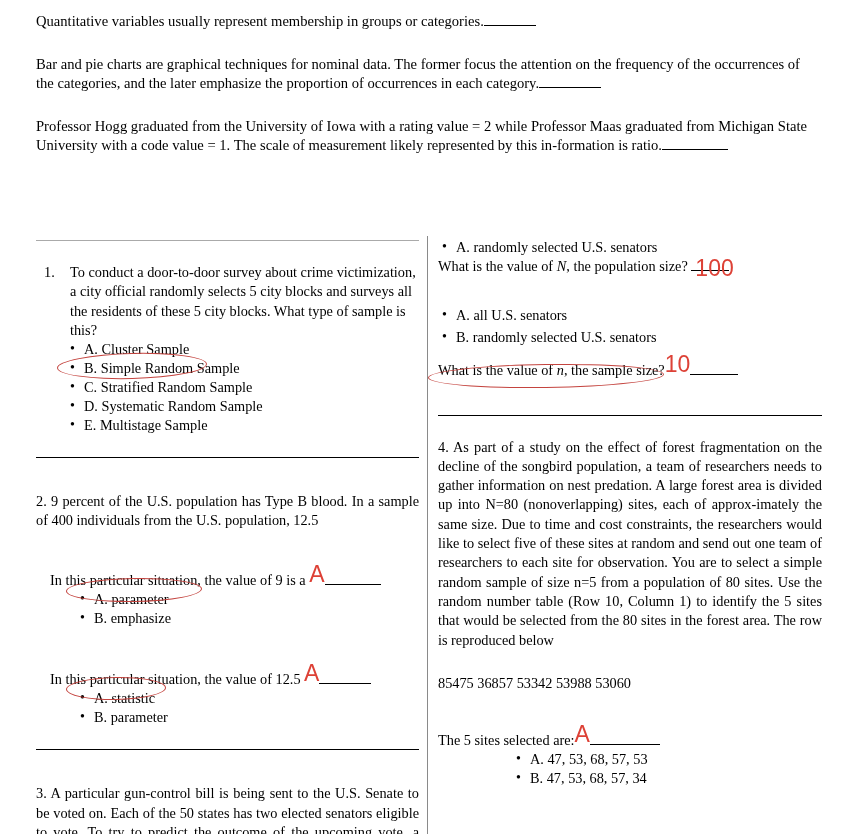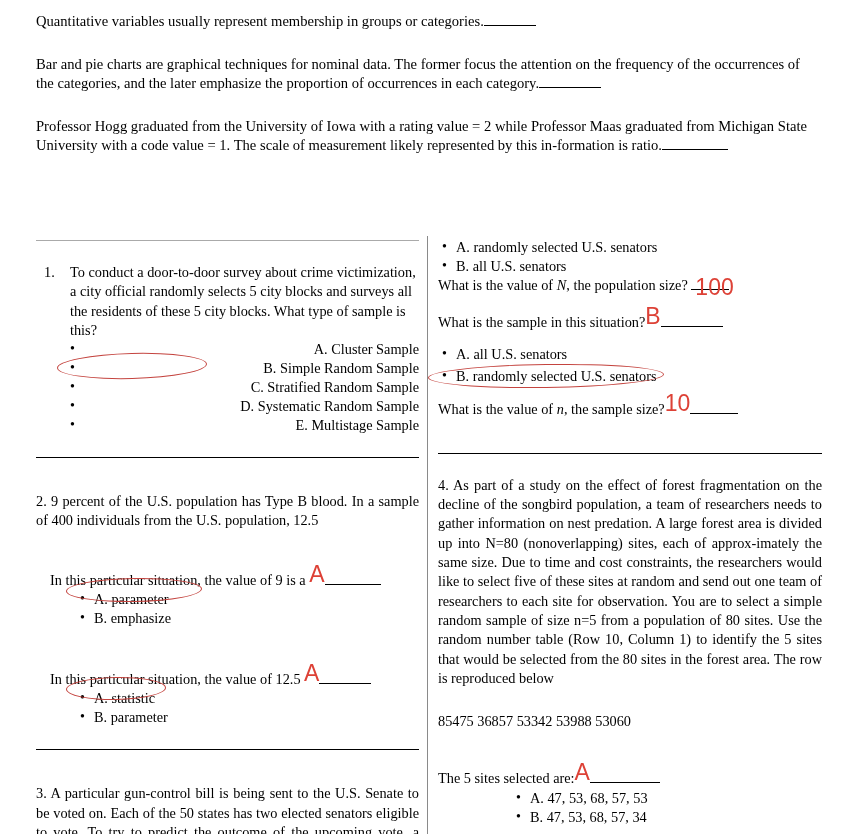--- a/index.html
+++ b/index.html
@@ -93,21 +93,21 @@
     line-height: 19.0px;
   }
   ul.opts li::before {
     content: "\2022";
     position: absolute;
     left: 4px;
     top: -1px;
     font-size: 14px;
   }
   ul.opts.indent2 { margin-left: 40px; }
-  ul.opts.indent3 { margin-left: 30px; text-align: right; }
+  ul.opts.indent3 { margin-left: 30px; }
   ul.opts.indent4 { margin-left: 74px; }
 
   .numbered {
     position: relative;
     padding-left: 34px;
   }
   .numbered .num {
     position: absolute;
     left: 8px;
     top: 0;
@@ -209,36 +209,32 @@
 
     <div class="q just-all">
       <span>3.  A particular gun-control bill is being sent to the U.S. Senate to be voted on. Each of the 50 states has two elected senators eligible to vote. To try to predict the outcome of the upcoming vote, a newspaper reporter randomly selected 10 Senators and</span>
     </div>
   </div>
 
   <div class="col-right">
 
     <ul class="opts">
       <li style="">A. randomly selected U.S. senators</li>
-      <li>B. all U.S. senators</li>
     </ul>
 
     <div class="q">
       <span>What is the value of</span>
       <i>N</i><span>, the population size?</span>
       <span class="ann-line" style="width:38px;position:relative;">
         <span class="redmark big" style="position:absolute;left:4px;top:-2px;white-space:nowrap">100</span>
       </span>
     </div>
 
     <div style="height:18px"></div>
 
-    <div class="q">
-      <span>What is the sample in this situation?</span><span class="redmark big">B</span><span class="ann-line" style="width:62px"></span>
-    </div>
 
     <div style="height:12px"></div>
 
     <ul class="opts">
       <li style="margin-bottom:3px">A. all U.S. senators</li>
       <li>B. randomly selected U.S. senators</li>
     </ul>
 
     <div style="height:14px"></div>
 

